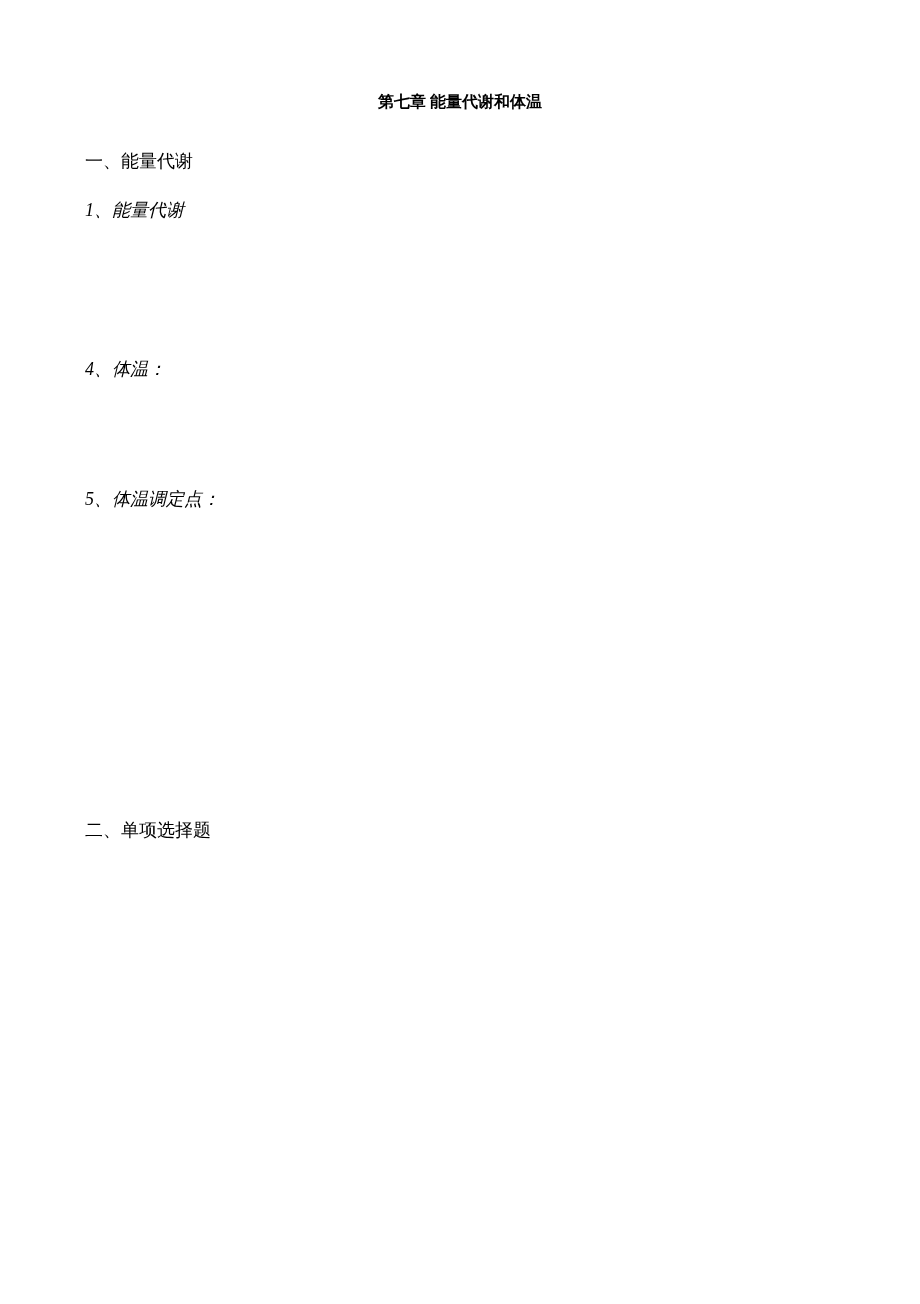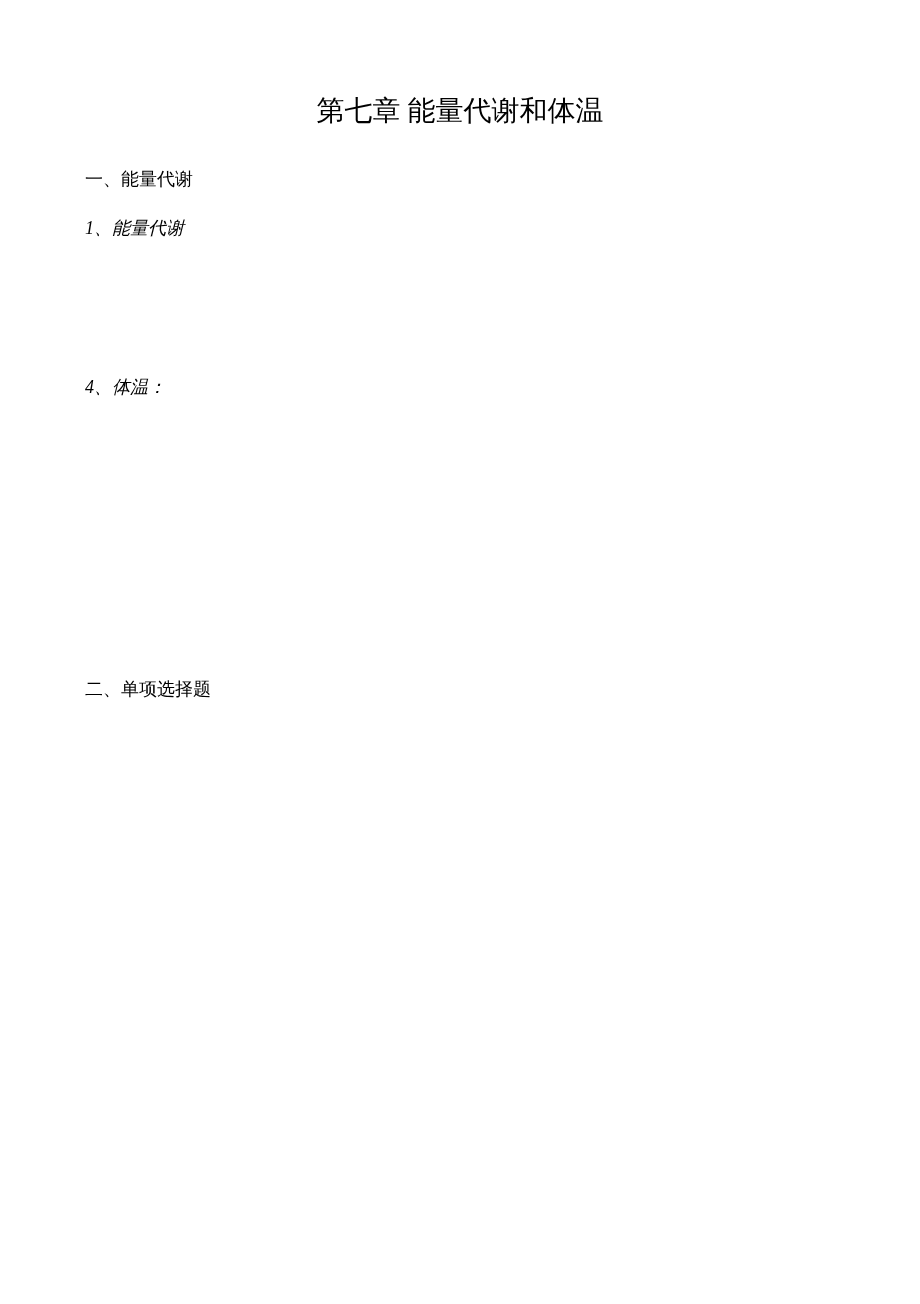--- a/index.html
+++ b/index.html
@@ -14,22 +14,23 @@
     height: 1304px;
     padding: 90px 85px 0 85px;
     box-sizing: border-box;
     font-family: "SimSun", "宋体", serif;
     font-size: 18px;
     color: #000;
     line-height: 1.5;
   }
   .title {
     text-align: center;
-    font-size: 28px;
+    font-size: 16px;
     margin-bottom: 34px;
+    font-weight: bold;
   }
   .section-heading {
     margin-bottom: 22px;
   }
   .term-item {
     margin-bottom: 132px;
     font-style: italic;
   }
   .term-item.term-4 {
     margin-bottom: 103px;
@@ -70,19 +71,22 @@
   <div class="title">第七章      能量代谢和体温</div>
 
   <div class="section-heading">一、能量代谢</div>
 
   <div class="term-item">
     <span>1、能量代谢</span>
   </div>
   <div class="term-item term-4">
     <span>4、体温：</span>
   </div>
+  <div class="term-item">
+    <span>5、体温调定点：</span>
+  </div>
 
   <div class="big-gap"></div>
 
   <div class="mc-heading">二、单项选择题</div>
 
 
 </div>
 
 </body></html>

